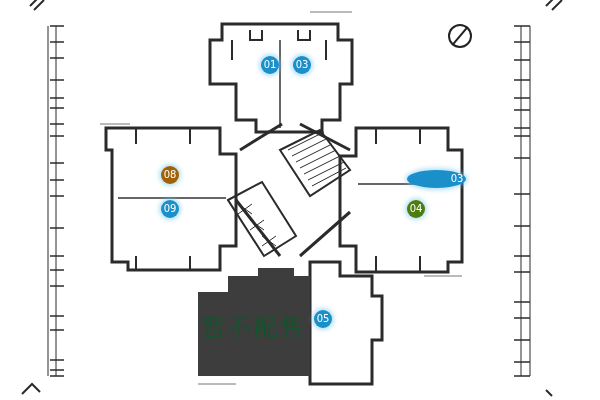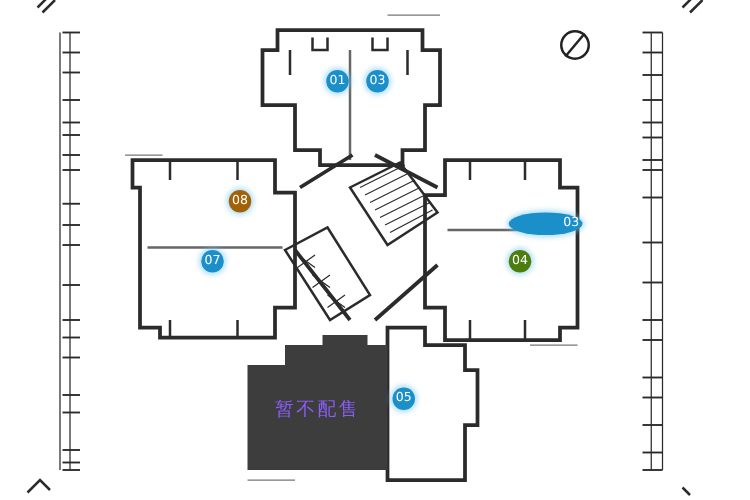--- a/index.html
+++ b/index.html
@@ -1,19 +1,19 @@
 <!DOCTYPE html>
 <html><head>
 <meta charset="utf-8">
 <style>
   html,body{margin:0;padding:0;background:#fff;}
   body{width:600px;height:400px;position:relative;overflow:hidden;font-family:"Liberation Sans",sans-serif;}
   #plan{position:absolute;left:0;top:0;width:600px;height:400px;}
   .unit{position:absolute;width:18px;height:18px;border-radius:50%;color:#fff;font-size:10px;line-height:18px;text-align:center;font-family:"DejaVu Sans",sans-serif;box-shadow:0 0 4px 2px rgba(120,200,240,0.55);}
-  .nosale{position:absolute;left:198px;top:278px;width:112px;height:98px;display:flex;align-items:center;justify-content:center;color:#8b5cf6;font-size:15px;letter-spacing:2px;font-family:"DejaVu Sans",sans-serif;}
+  .nosale{position:absolute;left:198px;top:278px;width:112px;height:98px;display:flex;align-items:center;justify-content:center;color:#14532d;font-size:24px;letter-spacing:2px;font-family:"DejaVu Sans",sans-serif;}
   .north{position:absolute;left:448px;top:24px;width:20px;height:20px;border:2px solid #222;border-radius:50%;}
   .north::after{content:"";position:absolute;left:9px;top:-2px;width:2px;height:24px;background:#222;transform:rotate(40deg);}
 </style>
 </head>
 <body>
 
 <svg id="plan" viewBox="0 0 600 400" xmlns="http://www.w3.org/2000/svg">
   <g fill="none" stroke="#2b2b2b" stroke-width="3">
 
     <path d="M222 24 H338 V40 H352 V84 H340 V120 H322 V132 H256 V120 H236 V84 H210 V40 H222 Z"></path>
@@ -122,16 +122,16 @@
   </g>
 </svg>
 
 <div class="north"></div>
 
 <div class="unit" style="left:261px;top:56px;background:#1a8fc9;">01</div>
 <div class="unit" style="left:293px;top:56px;background:#1a8fc9;">03</div>
 <div class="unit" style="left:407px;top:170px;background:#1a8fc9;padding-left:41px;">03</div>
 <div class="unit" style="left:407px;top:200px;background:#4d7c0f;">04</div>
 <div class="unit" style="left:314px;top:310px;background:#1a8fc9;text-align:center;">05</div>
-<div class="unit" style="left:161px;top:200px;background:#1a8fc9;">07</div>
-<div class="unit" style="left:161px;top:152px;background:#a16207;margin-left:22px;">08</div>
+<div class="unit" style="left:161px;top:200px;background:#1a8fc9;">09</div>
+<div class="unit" style="left:161px;top:166px;background:#a16207;">08</div>
 
 <div class="nosale">暂不配售</div>
 
 </body></html>

